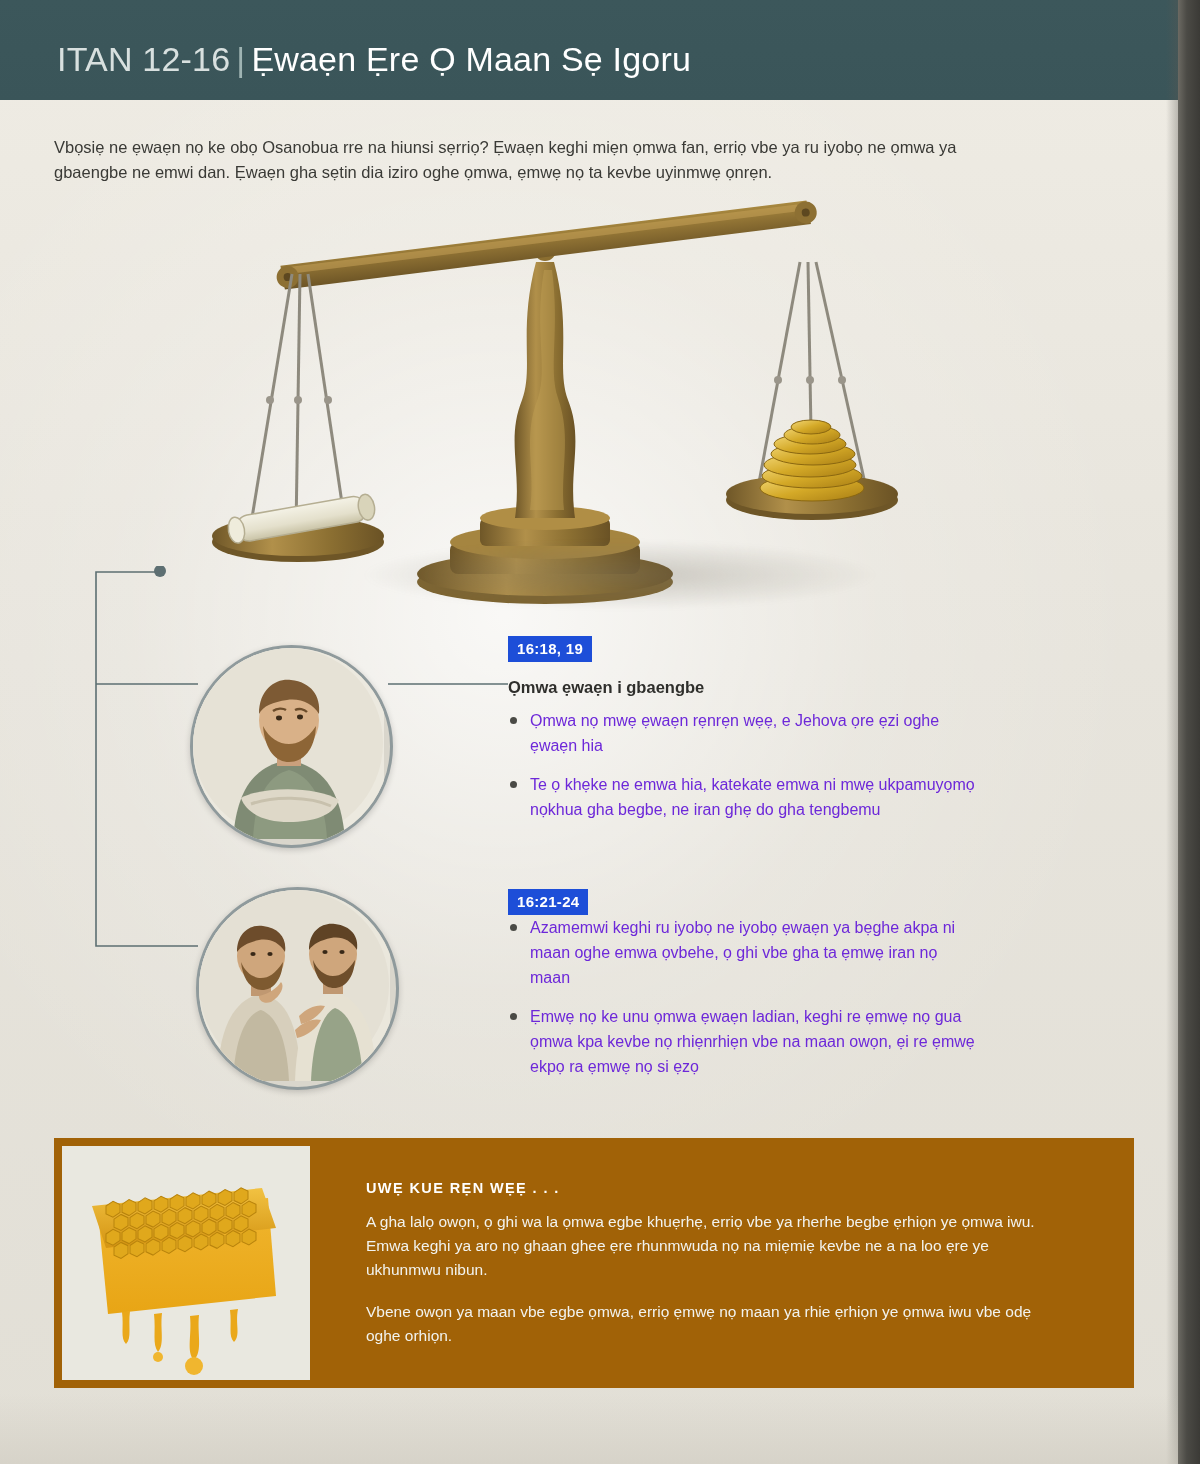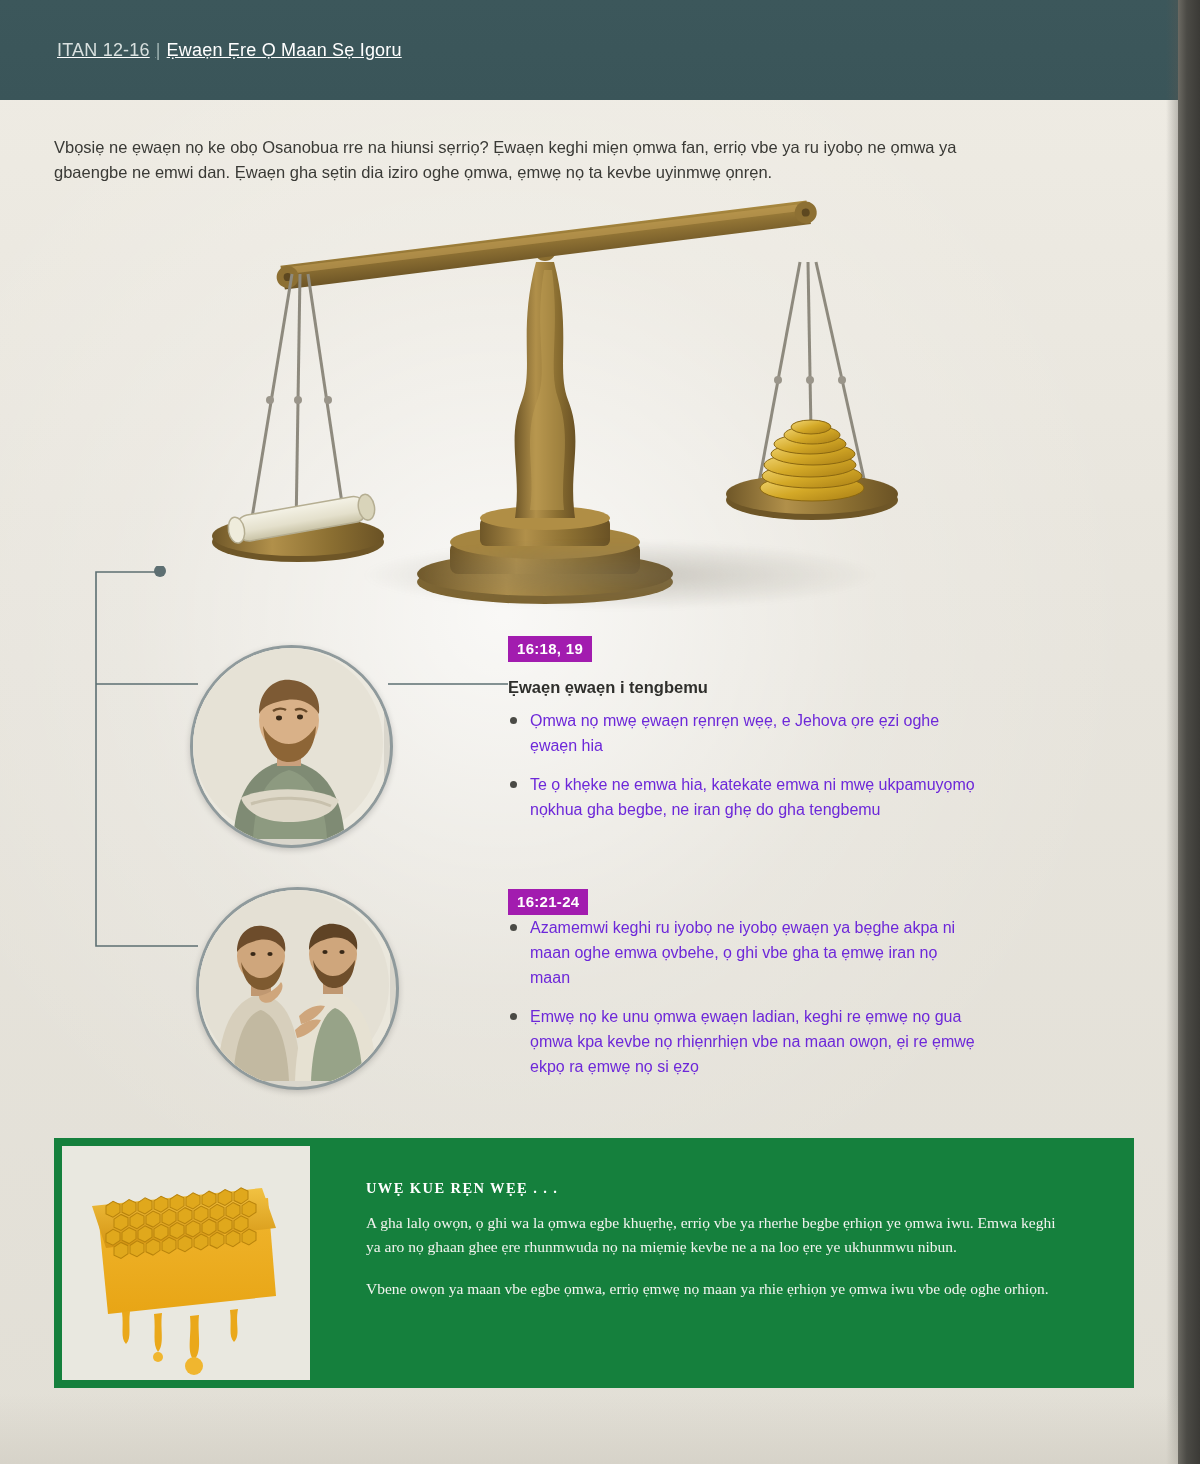--- a/index.html
+++ b/index.html
@@ -25,21 +25,21 @@
   }
 
   
   .header{
     position:absolute;left:0;top:0;width:1178px;height:100px;
     background:#3f5a5e;
     background:linear-gradient(180deg,#3c575b 0%,#3a5559 100%);
   }
   .header-title{
     position:absolute;left:57px;top:40px;
-    color:#ffffff;font-size:18px;letter-spacing:0.2px;white-space:nowrap;text-decoration:underline;
+    color:#ffffff;font-size:34px;letter-spacing:0.2px;white-space:nowrap;
   }
   .header-title .ref{color:#d8e0df;font-weight:400;}
   .header-title .sep{color:#9fb4b3;padding:0 6px;}
   .header-title .name{font-weight:400;color:#ffffff;}
 
   .intro{
     position:absolute;left:54px;top:113px;width:930px;
     font-size:16.5px;line-height:25px;color:#3a3a36;margin-top:22px;
   }
 
@@ -65,41 +65,40 @@
     box-shadow:0 2px 6px rgba(0,0,0,0.18);
   }
   .portrait.p1{left:190px;top:645px;width:197px;height:197px;}
   .portrait.p2{left:196px;top:887px;width:197px;height:197px;}
 
   
   .sec{position:absolute;left:508px;width:470px;}
   .sec1{top:636px;}
   .sec2{top:889px;}
   .badge{
-    display:inline-block;background:#a21caf;color:#fff;font-size:15px;font-weight:bold;
+    display:inline-block;background:#1d4ed8;color:#fff;font-size:15px;font-weight:bold;
     padding:4px 9px 5px;letter-spacing:0.3px;
   }
   .sec h3{
     margin:14px 0 10px;font-size:16.5px;color:#2f2f2c;font-weight:bold;line-height:22px;
   }
   .sec ul{margin:0;padding:0;list-style:none;}
   .sec li{
     position:relative;padding-left:22px;margin-bottom:14px;
     font-size:16px;line-height:25px;color:#6d28d9;
   }
   .sec li:before{
     content:"";position:absolute;left:2px;top:9px;width:7px;height:7px;border-radius:50%;
     background:#4a4a45;
   }
 
   
   .know{
     position:absolute;left:54px;top:1138px;width:1080px;height:250px;
-    background:#15803d;
-    font-family:Liberation Serif, serif;
+    background:#a16207;
   }
   .know-img{
     position:absolute;left:8px;top:8px;width:248px;height:234px;
     background:linear-gradient(180deg,#e7e7df 0%, #dcdcd2 100%);
     overflow:hidden;
   }
   .know-body{position:absolute;left:312px;top:42px;width:700px;color:#ffffff;}
   .know-title{font-size:14.5px;font-weight:bold;letter-spacing:1.4px;margin-bottom:14px;}
   .know-p{font-size:15.5px;line-height:24px;margin:0 0 18px;color:#f2f3ef;}
 
@@ -279,21 +278,21 @@
     <ellipse cx="126" cy="62" rx="2.6" ry="2.1" fill="#382817"></ellipse>
     <ellipse cx="143" cy="62" rx="2.6" ry="2.1" fill="#382817"></ellipse>
 
     <path d="M100 126 C108 118 118 114 126 116 C122 124 112 132 102 134 Z" fill="#cfa67c"></path>
     <path d="M96 140 C104 132 114 128 122 130 C118 138 108 146 98 148 Z" fill="#cfa67c"></path>
   </svg>
 </div>
 
 <div class="sec sec1">
   <span class="badge">16:18, 19</span>
-  <h3>Ẹwaẹn ẹwaẹn i tengbemu</h3>
+  <h3>Ọmwa ẹwaẹn i gbaengbe</h3>
   <ul>
     <li>Ọmwa nọ mwẹ ẹwaẹn rẹnrẹn wẹẹ, e Jehova ọre ẹzi oghe ẹwaẹn hia</li>
     <li>Te ọ khẹke ne emwa hia, katekate emwa ni mwẹ ukpamuyọmọ nọkhua gha begbe, ne iran ghẹ do gha tengbemu</li>
   </ul>
 </div>
 
 <div class="sec sec2">
   <span class="badge">16:21-24</span>
   <ul>
     <li>Azamemwi keghi ru iyobọ ne iyobọ ẹwaẹn ya bẹghe akpa ni maan oghe emwa ọvbehe, ọ ghi vbe gha ta ẹmwẹ iran nọ maan</li>

